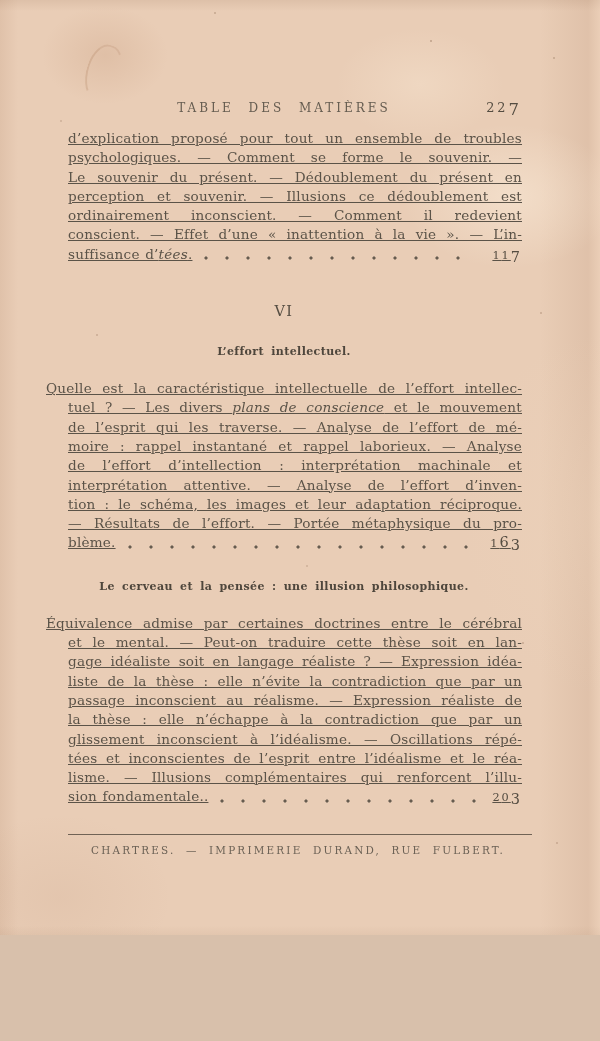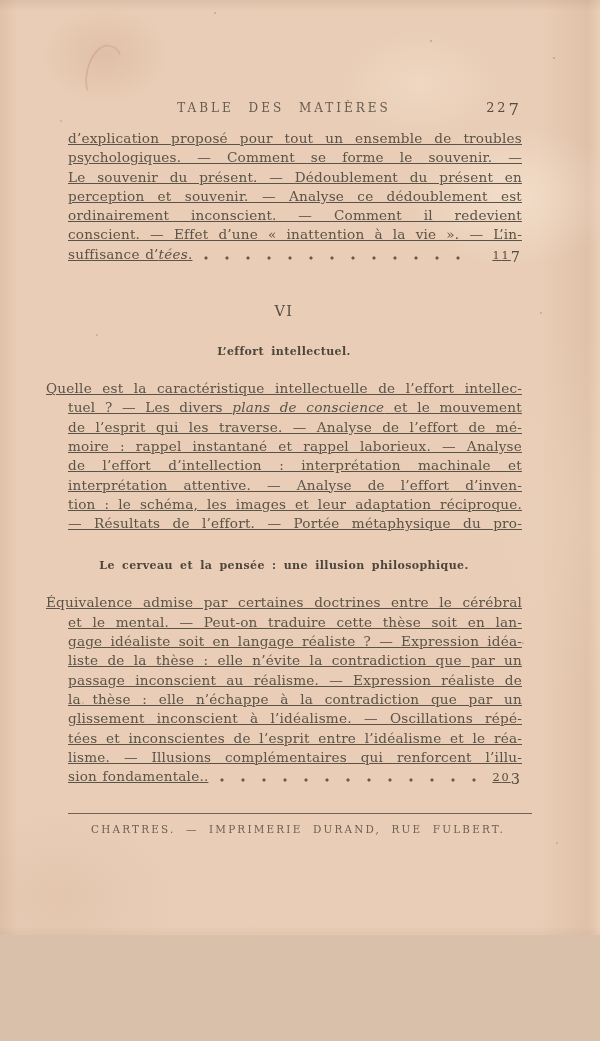--- a/index.html
+++ b/index.html
@@ -136,40 +136,45 @@
   <div class="header">
     <span class="header-title">TABLE DES MATIÈRES</span>
     <span class="header-page-number"><span class="d-small">2</span><span class="d-small">2</span><span class="d-desc">7</span></span>
   </div>
 
   <div id="toc">
       <div class="entry">
         <div class="line">d’explication proposé pour tout un ensemble de troubles</div>
         <div class="line">psychologiques. — Comment se forme le souvenir. —</div>
         <div class="line">Le souvenir du présent. — Dédoublement du présent en</div>
-        <div class="line">perception et souvenir. — Analyse ce dédoublement est</div>
+        <div class="line">perception et souvenir. — Illusions ce dédoublement est</div>
         <div class="line">ordinairement inconscient. — Comment il redevient</div>
         <div class="line">conscient. — Effet d’une « inattention à la vie ». — L’in-</div>
         <div class="line last">
           <span class="last-text">suffisance d’<i>tées</i>.</span>
           <span class="leader"></span>
           <span class="page-ref"><span class="d-small">1</span><span class="d-small">1</span><span class="d-desc">7</span></span>
         </div>
       </div>
       <div class="chapter">VI</div>
       <div class="entry-title">L’effort intellectuel.</div>
       <div class="entry">
         <div class="line flush">Quelle est la caractéristique intellectuelle de l’effort intellec-</div>
         <div class="line">tuel ? — Les divers <i>plans de conscience</i> et le mouvement</div>
         <div class="line">de l’esprit qui les traverse. — Analyse de l’effort de mé-</div>
         <div class="line">moire : rappel instantané et rappel laborieux. — Analyse</div>
         <div class="line">de l’effort d’intellection : interprétation machinale et</div>
         <div class="line">interprétation attentive. — Analyse de l’effort d’inven-</div>
         <div class="line">tion : le schéma, les images et leur adaptation réciproque.</div>
         <div class="line">— Résultats de l’effort. — Portée métaphysique du pro-</div>
+        <div class="line last">
+          <span class="last-text">blème.</span>
+          <span class="leader"></span>
+          <span class="page-ref"><span class="d-small">1</span><span>6</span><span class="d-desc">3</span></span>
+        </div>
       </div>
       <div class="entry-title">Le cerveau et la pensée : une illusion philosophique.</div>
       <div class="entry">
         <div class="line flush">Équivalence admise par certaines doctrines entre le cérébral</div>
         <div class="line">et le mental. — Peut-on traduire cette thèse soit en lan-</div>
         <div class="line">gage idéaliste soit en langage réaliste ? — Expression idéa-</div>
         <div class="line">liste de la thèse : elle n’évite la contradiction que par un</div>
         <div class="line">passage inconscient au réalisme. — Expression réaliste de</div>
         <div class="line">la thèse : elle n’échappe à la contradiction que par un</div>
         <div class="line">glissement inconscient à l’idéalisme. — Oscillations répé-</div>

